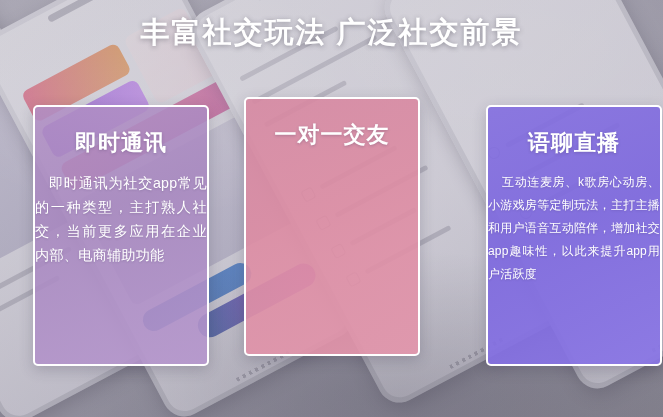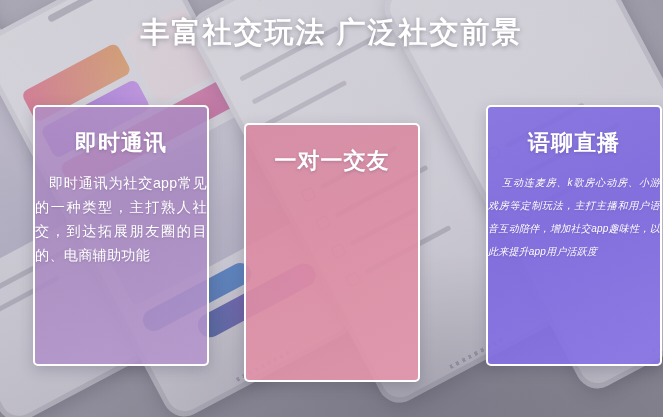--- a/index.html
+++ b/index.html
@@ -135,28 +135,28 @@
     text-indent: 14px;
     letter-spacing: 0.2px;
     text-shadow: 0 1px 2px rgba(70,55,95,0.22);
   }
 
   #card-1 {
     left: 33px; top: 105px; width: 176px; height: 261px;
     background: linear-gradient(160deg, rgba(176,142,196,0.86) 0%, rgba(168,136,192,0.88) 40%, rgba(182,150,206,0.88) 100%);
   }
   #card-2 {
-    left: 244px; top: 123px; width: 176px; height: 259px;
+    left: 244px; top: 97px; width: 176px; height: 259px;
     background: linear-gradient(160deg, rgba(214,134,160,0.88) 0%, rgba(221,140,163,0.90) 45%, rgba(228,150,172,0.90) 100%);
   }
   #card-3 {
     left: 486px; top: 105px; width: 176px; height: 261px;
     background: linear-gradient(160deg, rgba(131,110,224,0.90) 0%, rgba(125,104,222,0.92) 45%, rgba(137,117,230,0.92) 100%);
   }
-  #card-3 .card-body { font-size: 10px; line-height: 23px; font-style: italic; }
+  #card-3 .card-body { font-size: 12px; line-height: 23px; }
 </style>
 </head>
 <body>
 
 <div id="stage">
 
   <div class="bg-base"></div>
 
   <div class="phone p0">
     <div class="screen">
@@ -212,21 +212,21 @@
     <div class="speaker-dots"></div>
   </div>
 
   <div class="bg-sheen"></div>
   <div class="bg-wash"></div>
 
   <div class="heading">丰富社交玩法 广泛社交前景</div>
 
   <div class="card" id="card-1">
     <div class="card-title">即时通讯</div>
-    <div class="card-body">即时通讯为社交app常见的一种类型，主打熟人社交，到达拓展朋友圈的目的、电商辅助功能</div>
+    <div class="card-body">即时通讯为社交app常见的一种类型，主打熟人社交，当前更多应用在企业内部、电商辅助功能</div>
   </div>
 
   <div class="card" id="card-2">
     <div class="card-title">一对一交友</div>
   </div>
 
   <div class="card" id="card-3">
     <div class="card-title">语聊直播</div>
     <div class="card-body">互动连麦房、k歌房心动房、小游戏房等定制玩法，主打主播和用户语音互动陪伴，增加社交app趣味性，以此来提升app用户活跃度</div>
   </div>

